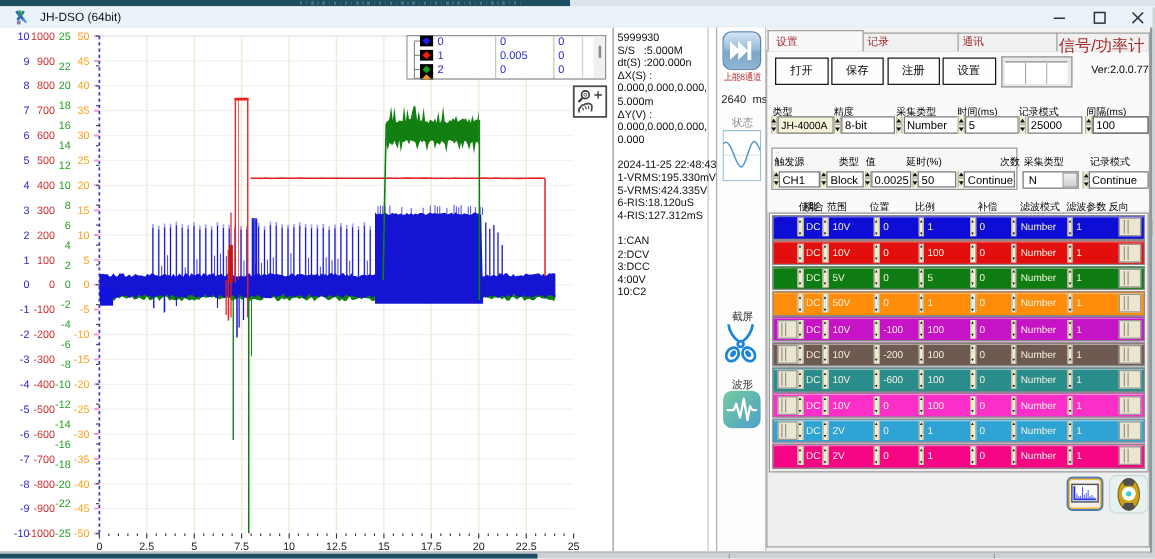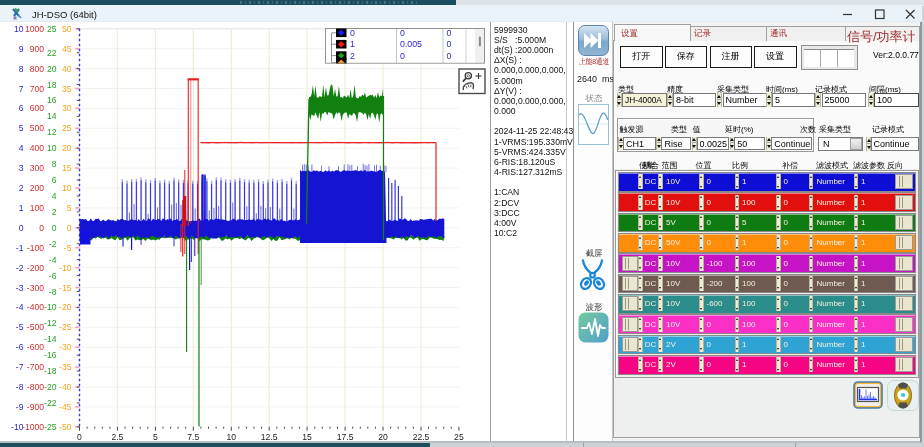--- a/index.html
+++ b/index.html
@@ -626,21 +626,21 @@
 <div class="lbl" style="left:800px;top:123.5px">次数</div>
 <div class="sp" style="left:618.2px;top:136.5px;height:13.5px">
     <i class="u"></i>
     <i class="d"></i>
   </div>
 <div class="box" style="left:623px;top:136.5px;width:33px;height:13.5px">CH1</div>
 <div class="sp" style="left:656.4px;top:136.5px;height:13.5px">
     <i class="u"></i>
     <i class="d"></i>
   </div>
-<div class="box" style="left:661.4px;top:136.5px;width:29.5px;height:13.5px">Rise</div>
+<div class="box" style="left:661.4px;top:136.5px;width:29.5px;height:13.5px">Block</div>
 <div class="sp" style="left:691.6px;top:136.5px;height:13.5px">
     <i class="u"></i>
     <i class="d"></i>
   </div>
 <div class="box" style="left:696.5px;top:136.5px;width:32.5px;height:13.5px">0.0025</div>
 <div class="sp" style="left:729.5px;top:136.5px;height:13.5px">
     <i class="u"></i>
     <i class="d"></i>
   </div>
 <div class="box" style="left:734.3px;top:136.5px;width:31px;height:13.5px">50</div>

